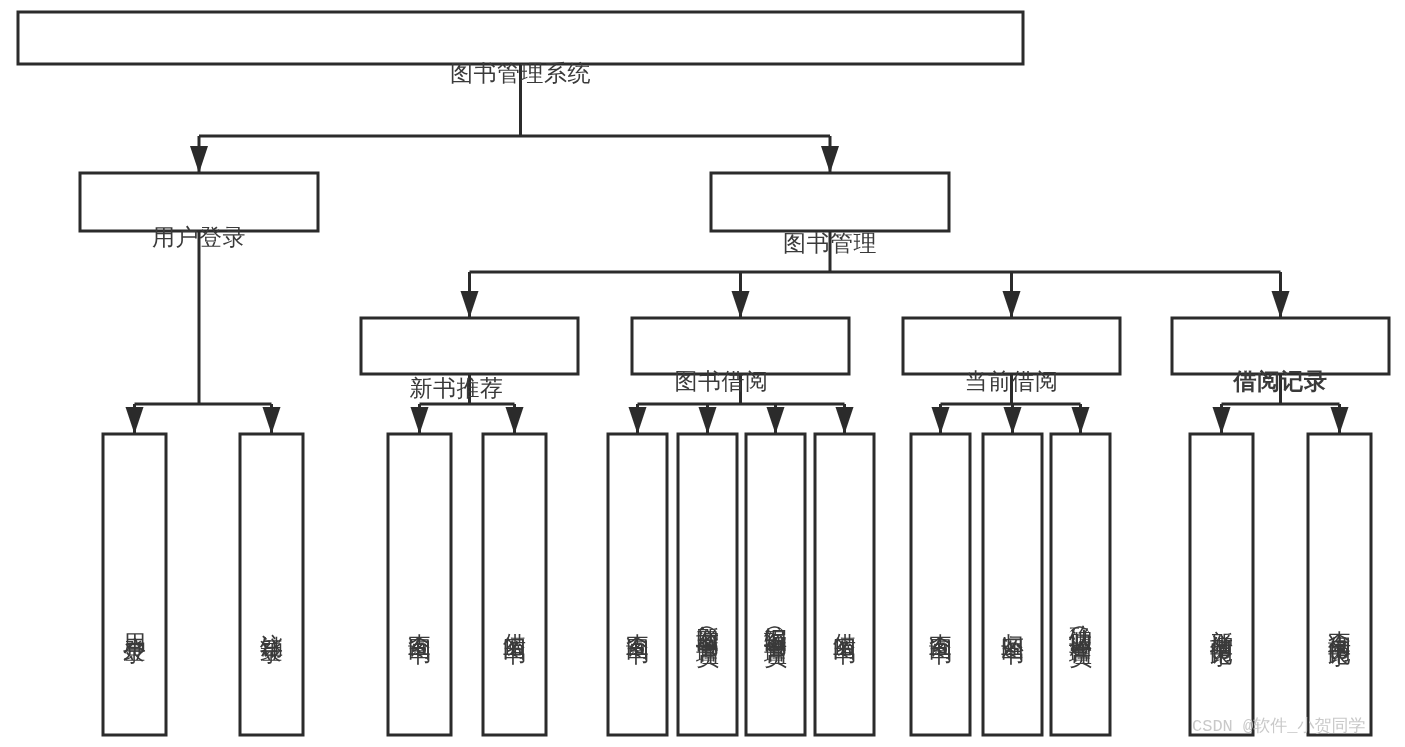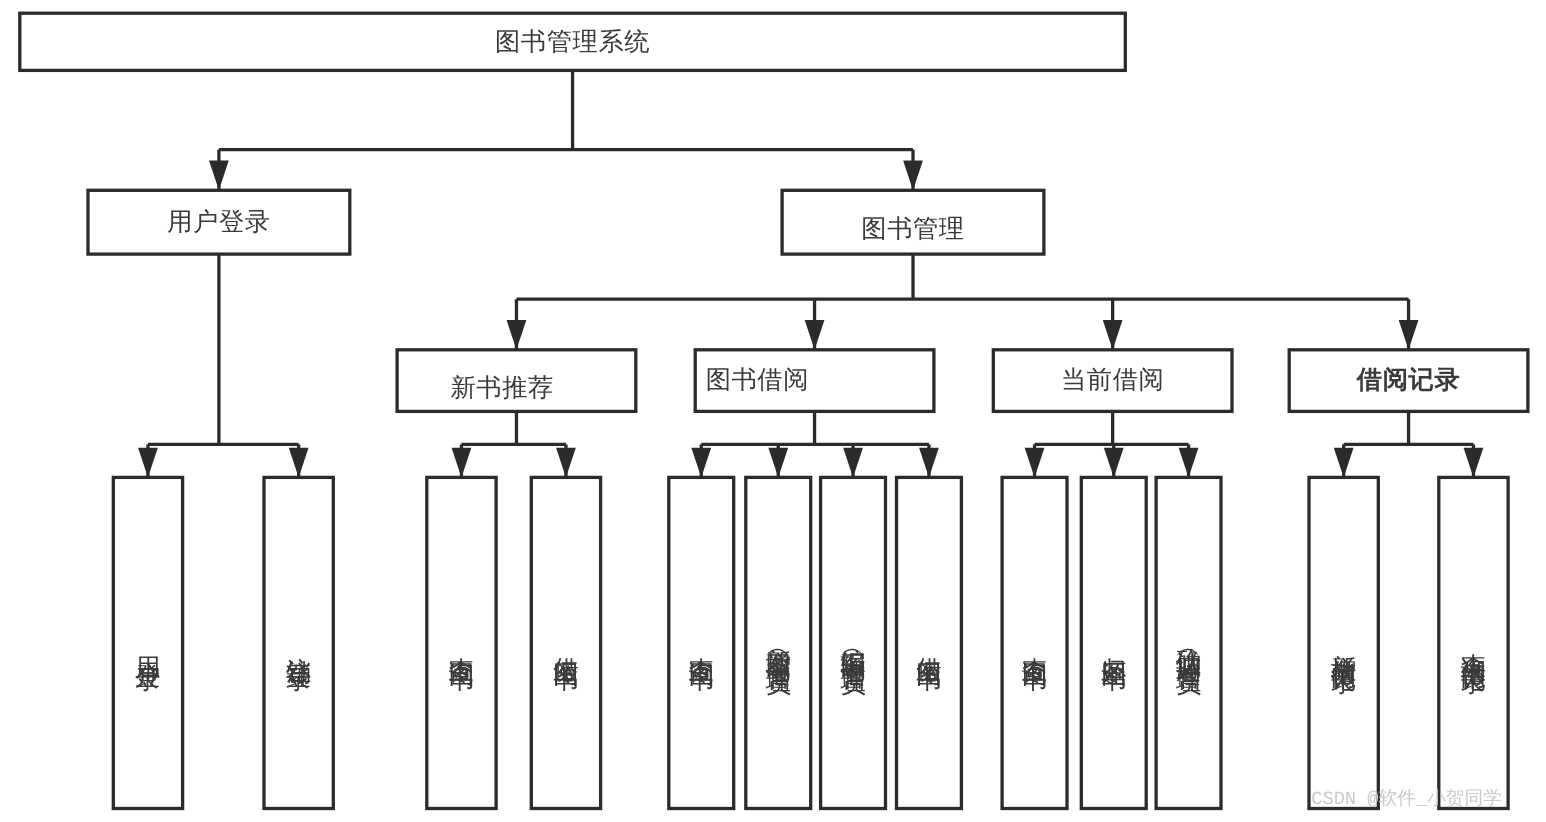--- a/index.html
+++ b/index.html
@@ -43,20 +43,21 @@
   .node-label {
     position: absolute;
     display: flex;
     align-items: center;
     justify-content: center;
     color: #3a3a3a;
     font-family: "Liberation Sans", "DejaVu Sans", sans-serif;
     pointer-events: none;
     box-sizing: border-box;
     letter-spacing: 0.5px;
+    margin-top: 36px;
   }
   .node-label.horizontal {
     writing-mode: horizontal-tb;
     font-size: 23px;
     line-height: 1.1;
   }
   .node-label.vertical {
     writing-mode: vertical-rl;
     text-orientation: upright;
     font-size: 23px;
@@ -156,21 +157,21 @@
         <rect x="1190" y="434" width="63" height="301" class="node-box"></rect>
         <rect x="1308" y="434" width="63" height="301" class="node-box"></rect>
       </g>
   </svg>
 
   <div id="label-layer">
       <div class="node-label horizontal" style="left: 18px; top: 12px; width: 1005px; height: 52px;">图书管理系统</div>
       <div class="node-label horizontal" style="left: 80px; top: 173px; width: 238px; height: 58px;">用户登录</div>
       <div class="node-label horizontal" style="left: 711px; top: 173px; width: 238px; height: 70px;">图书管理</div>
       <div class="node-label horizontal" style="left: 348px; top: 318px; width: 217px; height: 69px;">新书推荐</div>
-      <div class="node-label horizontal" style="left: 599px; top: 318px; width: 179px; height: 56px; border-radius: 26px;">图书借阅</div>
+      <div class="node-label horizontal" style="left: 632px; top: 318px; width: 179px; height: 56px; border-radius: 26px;">图书借阅</div>
       <div class="node-label horizontal" style="left: 903px; top: 318px; width: 217px; height: 56px;">当前借阅</div>
       <div class="node-label horizontal" style="left: 1172px; top: 318px; width: 217px; height: 56px; font-weight: bold;">借阅记录</div>
       <div class="node-label vertical" style="left: 103px; top: 434px; width: 63px; height: 301px;">用户登录</div>
       <div class="node-label vertical" style="left: 240px; top: 434px; width: 63px; height: 301px;">注销登录</div>
       <div class="node-label vertical" style="left: 388px; top: 434px; width: 63px; height: 301px;">查询图书</div>
       <div class="node-label vertical" style="left: 483px; top: 434px; width: 63px; height: 301px;">借阅图书</div>
       <div class="node-label vertical" style="left: 608px; top: 434px; width: 59px; height: 301px;">查询图书</div>
       <div class="node-label vertical" style="left: 678px; top: 434px; width: 59px; height: 301px;">新增图书（管理员）</div>
       <div class="node-label vertical" style="left: 746px; top: 434px; width: 59px; height: 301px;">编辑图书（管理员）</div>
       <div class="node-label vertical" style="left: 815px; top: 434px; width: 59px; height: 301px;">借阅图书</div>

